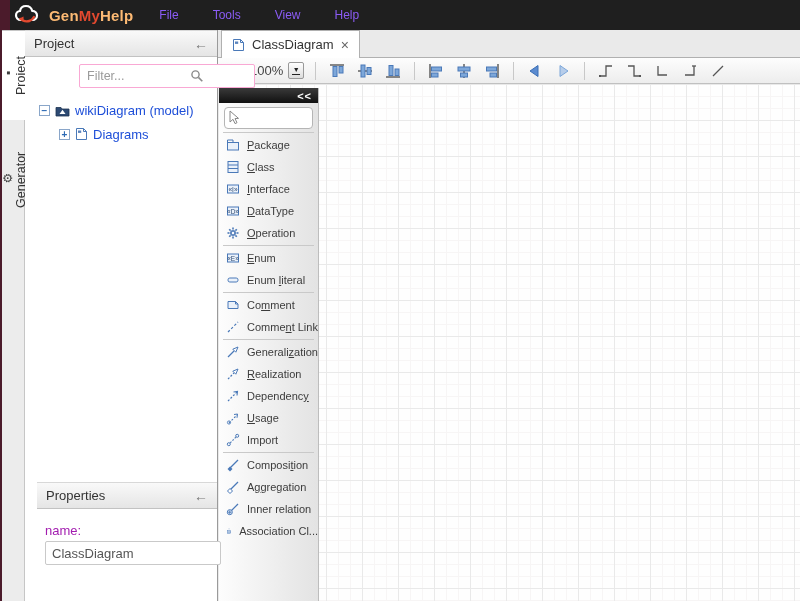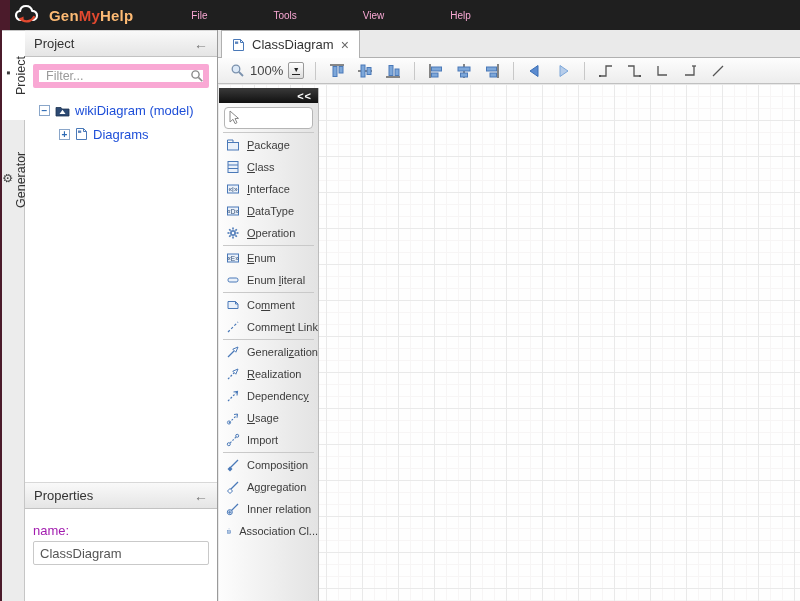--- a/index.html
+++ b/index.html
@@ -6,51 +6,51 @@
   html,body { width:800px; height:601px; overflow:hidden; }
   body { position:relative; font-family:"Liberation Sans", sans-serif; background:#fff; font-size:13px; color:#333; }
 
   
   #menubar { position:absolute; left:0; top:0; width:800px; height:30px; background:#1f1f1f; display:flex; align-items:center; z-index:30; }
   #maroon-block { width:10px; height:30px; background:#4b1b2b; flex:0 0 auto; }
   #logo { display:flex; align-items:center; gap:5px; margin-left:4px; }
   #logo .brand { font-size:15px; font-weight:bold; letter-spacing:.2px; }
   #logo .w { color:#fdba74; } #logo .o { color:#e2492f; }
   #menus { display:flex; margin-left:26px; gap:34px; }
-  .menu-item { color:#f9a8d4; font-size:10px; cursor:default;margin-left:32px; }
+  .menu-item { color:#8b5cf6; font-size:12px; cursor:default; }
 
   
   #left-edge { position:absolute; left:0; top:30px; width:2px; height:571px; background:#4b1b2b; z-index:25; }
 
   
   #side-strip { position:absolute; left:2px; top:30px; width:23px; bottom:0; background:#ececec; border-right:1px solid #c6c6c6; z-index:20; }
   .vtab { position:absolute; left:0; width:23px; display:flex; flex-direction:column; align-items:center; writing-mode:vertical-rl; transform:rotate(180deg); font-size:12.5px; color:#333; }
   #vtab-project { top:0; height:90px; background:#fff; border-bottom:1px solid #c6c6c6; }
   #vtab-generator { top:91px; height:118px; }
   .vtab .vlabel { margin:4px 0; }
   .vtab .vicon { margin:6px 0 2px 0; transform:rotate(90deg); font-size:12px; color:#3c3c3c; line-height:1; }
 
   
   #project-col { position:absolute; left:25px; top:30px; width:193px; bottom:0; background:#fff; border-right:1px solid #9a9a9a; z-index:20; }
   .panel-header { height:27px; background:linear-gradient(#f9f9f9,#e5e5e5); border-bottom:1px solid #c2c2c2; border-top:1px solid #d8d8d8; display:flex; align-items:center; justify-content:space-between; padding:0 9px; font-size:13px; color:#333; }
   .pin-arrow { color:#777; font-size:14px; font-weight:bold; line-height:1; cursor:pointer; }
 
   #filter-wrap { position:relative; margin:7px 8px 0 8px; }
-  #filter-input { width:100%; height:24px; border:6px solid #f9a8d4; border-radius:2px; padding:0 24px 0 7px; font-size:12.5px; color:#555; font-family:"Liberation Sans",sans-serif; outline:none; }
+  #filter-input { width:100%; height:24px; border:1px solid #f9a8d4; border-radius:2px; padding:0 24px 0 7px; font-size:12.5px; color:#555; font-family:"Liberation Sans",sans-serif; outline:none;margin-left:46px; }
   #filter-input::placeholder { color:#9a9a9a; }
   #filter-search-icon { position:absolute; right:5px; top:5px; }
 
   #tree { margin-top:10px; }
   .tree-row { display:flex; align-items:center; height:24px; gap:5px; cursor:default; }
   .tree-row.lvl1 { padding-left:14px; }
   .tree-row.lvl2 { padding-left:34px; }
   .toggle-box { width:11px; height:11px; border:1px solid #8aa6c9; background:#fff; color:#2d6ab4; font-size:10px; line-height:9px; text-align:center; font-weight:bold; cursor:pointer; flex:0 0 auto; }
   .tree-label { font-size:13px; color:#1d4ed8; }
 
-  #properties-block { position:absolute; left:0; right:0; top:452px; }
+  #properties-block { position:absolute; left:12px; right:0; top:452px; }
   #name-label { margin:14px 0 3px 8px; font-size:13px; color:#a21caf; }
   #name-input { margin-left:8px; width:176px; height:24px; border:1px solid #c9c9c9; border-radius:2px; padding:0 6px; font-size:13px; color:#555; font-family:"Liberation Sans",sans-serif; outline:none; }
 
   
   #editor { position:absolute; left:218px; top:30px; right:0; bottom:0; }
   #tabbar { position:absolute; left:0; right:0; top:0; height:28px; background:#eaeaea; border-bottom:1px solid #b0b0b0; }
   #diagram-tab { position:absolute; left:3px; top:0; height:28px; background:#fff; border:1px solid #b0b0b0; border-bottom:none; display:flex; align-items:center; gap:7px; padding:0 10px; font-size:13px; color:#333; }
   #tab-close { color:#666; font-size:14px; line-height:1; cursor:pointer; }
 
   #toolbar { position:absolute; left:0; right:0; top:28px; height:26px; background:linear-gradient(#fdfdfd,#ededed); border-bottom:1px solid #c0c0c0; display:flex; align-items:center; padding-left:12px; gap:4px; }

